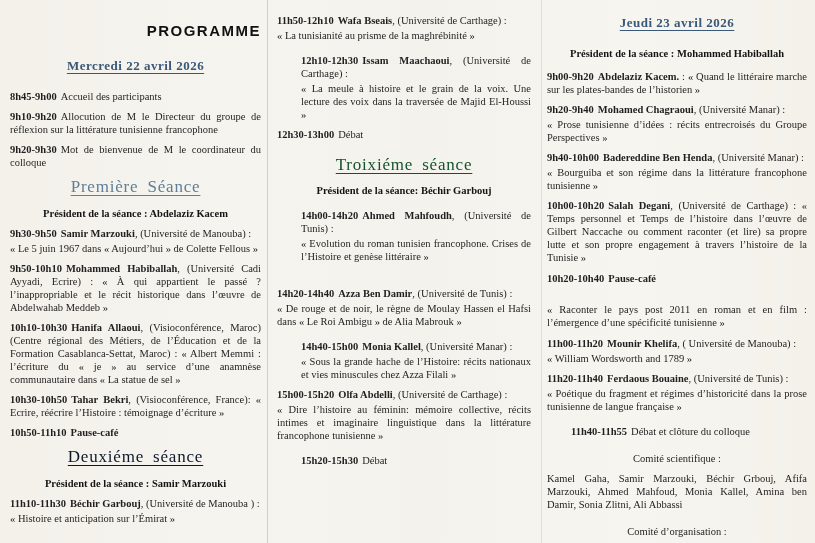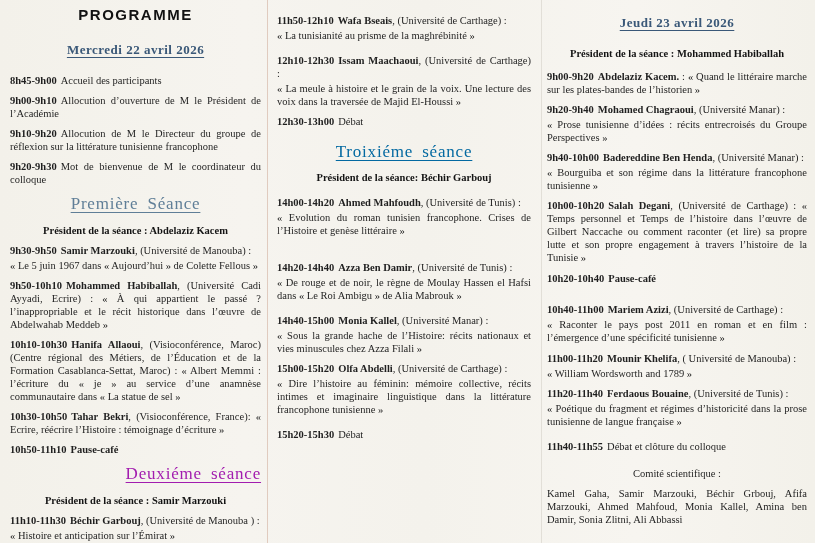--- a/index.html
+++ b/index.html
@@ -15,67 +15,64 @@
   .page { position:relative; display:flex; width:815px; height:543px; padding:6px 6px 0 6px; }
   .crease { position:absolute; top:0; bottom:0; width:1px; }
   .crease.left  { left:267px; background:rgba(170,96,70,0.28); }
   .crease.right { left:541px; background:rgba(140,130,110,0.18); }
   .col { padding:0 8px; }
   .col1 { width:265px; padding-left:4px; }
   .col2 { width:272px; }
   .col3 { width:272px; padding-right:2px; }
 
   .doc-title {
-    margin:2px 0 18px; text-align:center;
+    margin:18px 0 18px; text-align:right;
     font-family:"Liberation Sans","DejaVu Sans",sans-serif;
     font-size:15px; font-weight:700; letter-spacing:1.5px; color:#111;
   }
   .day {
     margin:0 0 13px; text-align:center;
     font-size:13px; line-height:22px; font-weight:700;
     color:#3a5878; text-decoration:underline; text-underline-offset:3px;
     letter-spacing:0.5px;
   }
   .sess {
     margin:8px 0 10px; text-align:center;
     font-size:17px; line-height:20px; font-weight:400;
     text-decoration:underline; text-underline-offset:3px;
     letter-spacing:0.8px; word-spacing:4px;
   }
   .sess.s1 { color:#5f7e97; }
-  .sess.s2 { color:#a21caf;text-align:right; }
-  .sess.s3 { color:#0369a1; margin-top:14px; margin-bottom:3px; }
+  .sess.s2 { color:#0f172a; }
+  .sess.s3 { color:#14532d; margin-top:14px; margin-bottom:3px; }
   .president { margin:9px 0 7px; text-align:center; font-weight:700; color:#141414; }
   .item { margin:0 0 7px; text-align:justify; }
   .item .time { font-weight:700; margin-right:4px; white-space:nowrap; }
   .item .spk  { font-weight:700; }
   .item .pause { font-weight:700; }
   .quote { text-align:justify; margin-top:2px; }
   .mb10 { margin-bottom:10px;font-family:Liberation Serif, serif; }
-  .mt6 { margin-top:6px; } .mt8 { margin-top:8px; } .mt12 { margin-top:12px; }
+  .mt6 { margin-top:6px; } .mt8 { margin-top:8px; } .mt12 { margin-top:12px;margin-left:24px; }
   .mt18 { margin-top:18px; } .mt24 { margin-top:24px; }
   .committee-title { margin:14px 0 7px; text-align:center; font-weight:400; }
   .committee-members { text-align:justify; margin:0 0 4px; }
 </style>
 </head>
 <body>
 
 <div class="page">
   <div class="crease left"></div>
   <div class="crease right"></div>
 
   <div class="col col1">
     <h1 class="doc-title">PROGRAMME</h1>
     <h2 class="day">Mercredi 22 avril 2026</h2>
 
     <div class="item">
       <b class="time">8h45-9h00</b><span>Accueil des participants</span>
-    </div>
-    <div class="item">
-      <b class="time">9h00-9h10</b><span>Allocution d’ouverture de M le Président de l’Académie</span>
     </div>
     <div class="item">
       <b class="time">9h10-9h20</b><span>Allocution de M le Directeur du groupe de réflexion sur la littérature tunisienne francophone</span>
     </div>
     <div class="item">
       <b class="time">9h20-9h30</b><span>Mot de bienvenue de M le coordinateur du colloque</span>
     </div>
 
     <h3 class="sess s1">Première Séance</h3>
     <div class="president">Président de la séance : Abdelaziz Kacem</div>
@@ -159,21 +156,20 @@
       <div class="hdr"><b class="time">9h40-10h00</b><b class="spk">Badereddine Ben Henda</b><span>, (Université Manar) :</span></div>
       <div class="quote">« Bourguiba et son régime dans la littérature francophone tunisienne  »</div>
     </div>
     <div class="item">
       <b class="time">10h00-10h20</b><b class="spk">Salah Degani</b><span>, (Université de Carthage) : « Temps personnel et Temps de l’histoire dans l’œuvre de Gilbert Naccache ou comment raconter (et lire) sa propre lutte et son propre engagement à travers l’histoire de la Tunisie »</span>
     </div>
     <div class="item mt8">
       <b class="time">10h20-10h40</b><b class="pause">Pause-café</b>
     </div>
     <div class="item mt18">
-      <div class="hdr"><b class="time">10h40-11h00</b><b class="spk">Mariem Azizi</b><span>, (Université de Carthage) :</span></div>
       <div class="quote">« Raconter le pays post 2011 en roman et en film : l’émergence d’une spécificité tunisienne »</div>
     </div>
     <div class="item mt8">
       <div class="hdr"><b class="time">11h00-11h20</b><b class="spk">Mounir Khelifa</b><span>, ( Université de Manouba) :</span></div>
       <div class="quote">« William Wordsworth and 1789 »</div>
     </div>
     <div class="item">
       <div class="hdr"><b class="time">11h20-11h40</b><b class="spk">Ferdaous Bouaine</b><span>, (Université de Tunis) :</span></div>
       <div class="quote">« Poétique du fragment et régimes d’historicité dans la prose tunisienne de langue française »</div>
     </div>

